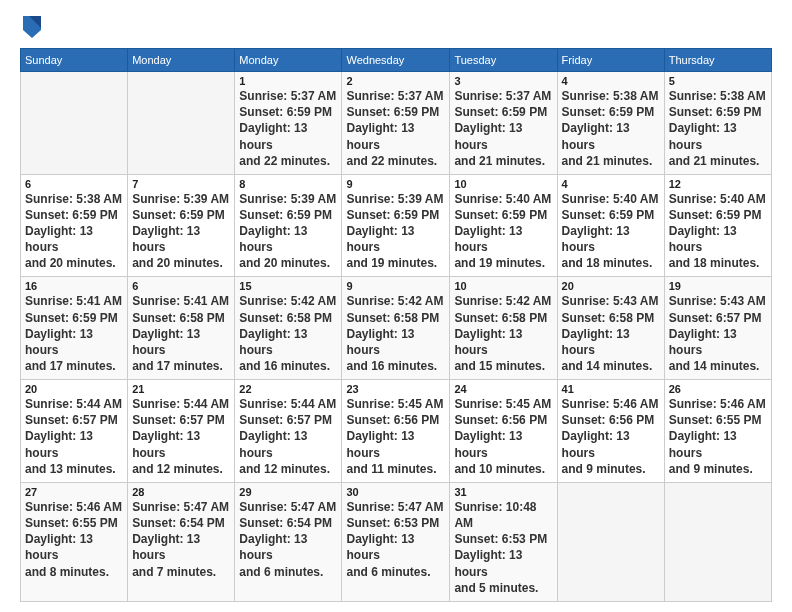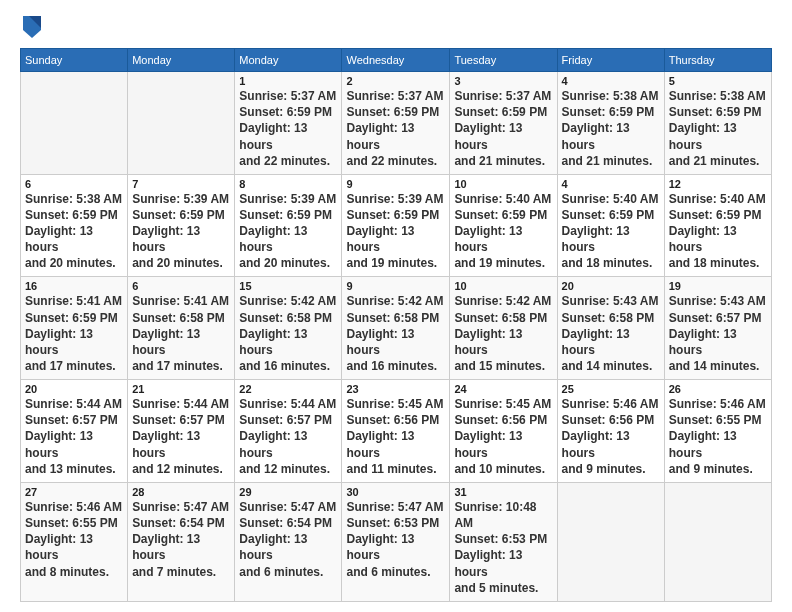--- a/index.html
+++ b/index.html
@@ -307,21 +307,21 @@
 and 11 minutes.</div>
           </td>
           <td>
             <span class="day-num">24</span>
             <div class="day-info" style="white-space: pre-line;">Sunrise: 5:45 AM
 Sunset: 6:56 PM
 Daylight: 13 hours
 and 10 minutes.</div>
           </td>
           <td>
-            <span class="day-num">25</span>
+            <span class="day-num">41</span>
             <div class="day-info" style="white-space: pre-line;">Sunrise: 5:46 AM
 Sunset: 6:56 PM
 Daylight: 13 hours
 and 9 minutes.</div>
           </td>
           <td>
             <span class="day-num">26</span>
             <div class="day-info" style="white-space: pre-line;">Sunrise: 5:46 AM
 Sunset: 6:55 PM
 Daylight: 13 hours

